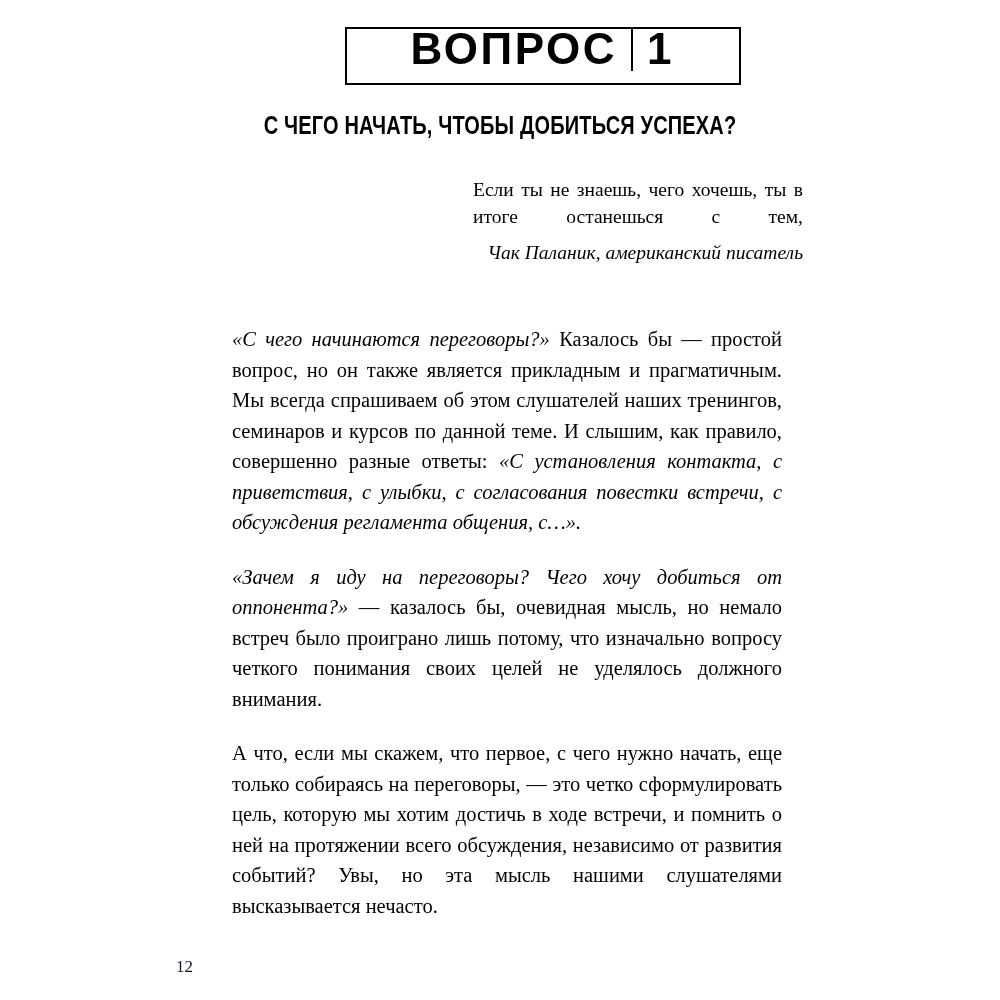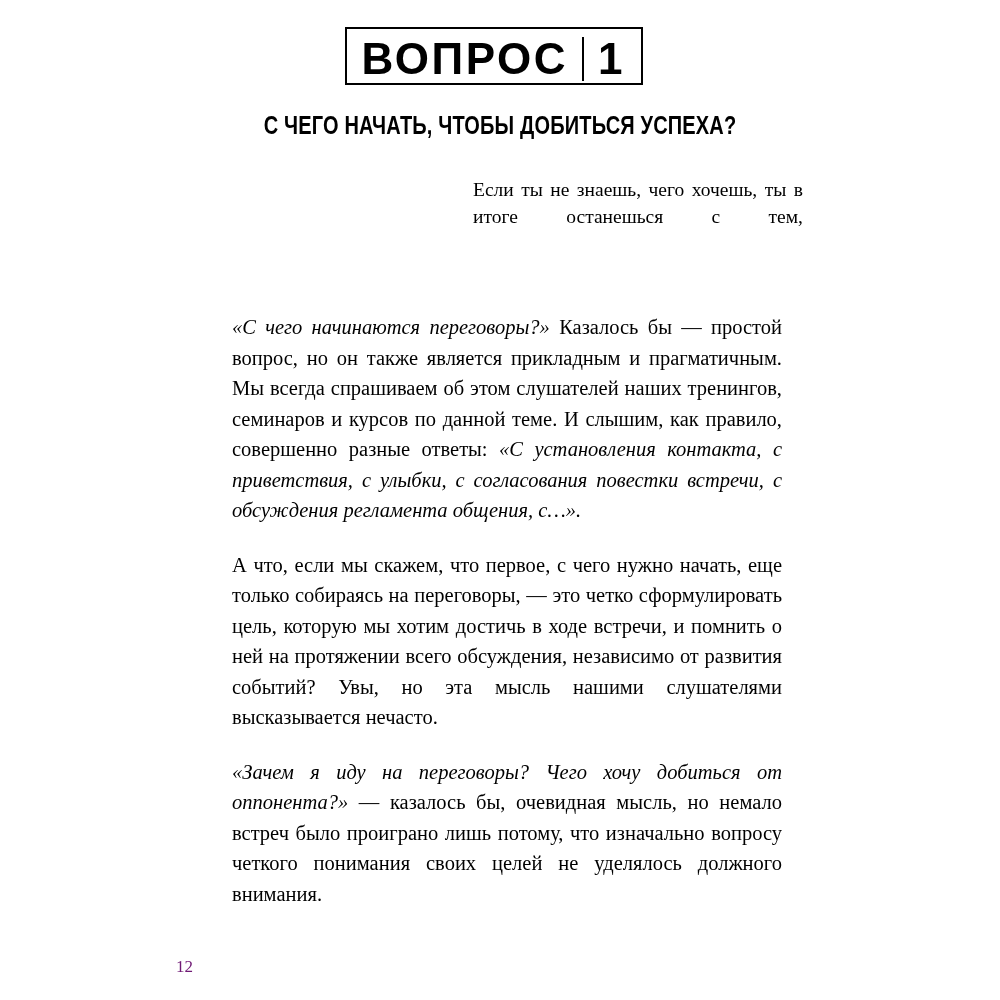--- a/index.html
+++ b/index.html
@@ -23,26 +23,26 @@
     inset: 0;
     width: 1000px;
     height: 1000px;
   }
 
   
   .chapter-box {
     position: absolute;
     left: 345px;
     top: 27px;
-    width: 298px;
+    width: 396px;
     height: 58px;
     border: 2px solid #000000;
     box-sizing: border-box;
     display: flex;
-    align-items: flex-end;
+    align-items: flex-start;
     justify-content: center;
     gap: 0;
   }
   .chapter-inner {
     display: flex;
     align-items: center;
     justify-content: center;
     transform: translateY(-2px);
   }
   .chapter-word {
@@ -111,42 +111,42 @@
   }
 
   
   .body-text {
     position: absolute;
     left: 232px;
     top: 312px;
     width: 550px;
   }
   .body-text p {
-    margin: 0 0 24px 0;
+    margin: 12px 0 24px 0;
     font-size: 20.5px;
     line-height: 30.5px;
     text-align: justify;
     text-align-last: left;
     hyphens: manual;
   }
   .body-text p:last-child {
     margin-bottom: 0;
   }
   .body-text em {
     font-style: italic;
   }
 
   
   .page-number {
     position: absolute;
     left: 176px;
     top: 958px;
     font-size: 17px;
     line-height: 1;
-    color: #701a75;
+    color: #0f172a;
   }
 </style>
 </head>
 <body>
 
 <div class="page">
 
   <div class="chapter-box">
     <div class="chapter-inner">
       <span class="chapter-word">ВОПРОС</span>
@@ -155,23 +155,24 @@
     </div>
   </div>
 
   <div class="section-subtitle">С ЧЕГО НАЧАТЬ, ЧТОБЫ ДОБИТЬСЯ УСПЕХА?</div>
 
   <div class="epigraph">
     <p class="epigraph-quote">
       <span>Если ты не знаешь, чего хочешь,</span> 
       <span>ты в итоге останешься с тем,</span> 
     </p>
+    <p class="epigraph-author">Чак Паланик, американский писатель</p>
   </div>
 
   <div class="body-text">
     <p><em>«С чего начинаются переговоры?»</em><span> Казалось бы — простой вопрос, но он также является прикладным и прагматичным. Мы всегда спрашиваем об этом слушателей наших тренингов, семинаров и курсов по данной теме. И слышим, как правило, совершенно разные ответы: </span><em>«С установления контакта, с приветствия, с улыбки, с согласования повестки встречи, с обсуждения регламента общения, с…».</em></p>
+    <p><em>«Зачем я иду на переговоры? Чего хочу добиться от оппонента?»</em><span> — казалось бы, очевидная мысль, но немало встреч было проиграно лишь потому, что изначально вопросу четкого понимания своих целей не уделялось должного внимания.</span></p>
     <p><span>А что, если мы скажем, что первое, с чего нужно начать, еще только собираясь на переговоры, — это четко сформулировать цель, которую мы хотим достичь в ходе встречи, и помнить о ней на протяжении всего обсуждения, независимо от развития событий? Увы, но эта мысль нашими слушателями высказывается нечасто.</span></p>
-    <p><em>«Зачем я иду на переговоры? Чего хочу добиться от оппонента?»</em><span> — казалось бы, очевидная мысль, но немало встреч было проиграно лишь потому, что изначально вопросу четкого понимания своих целей не уделялось должного внимания.</span></p>
   </div>
 
   <div class="page-number">12</div>
 
 </div>
 
 </body></html>

